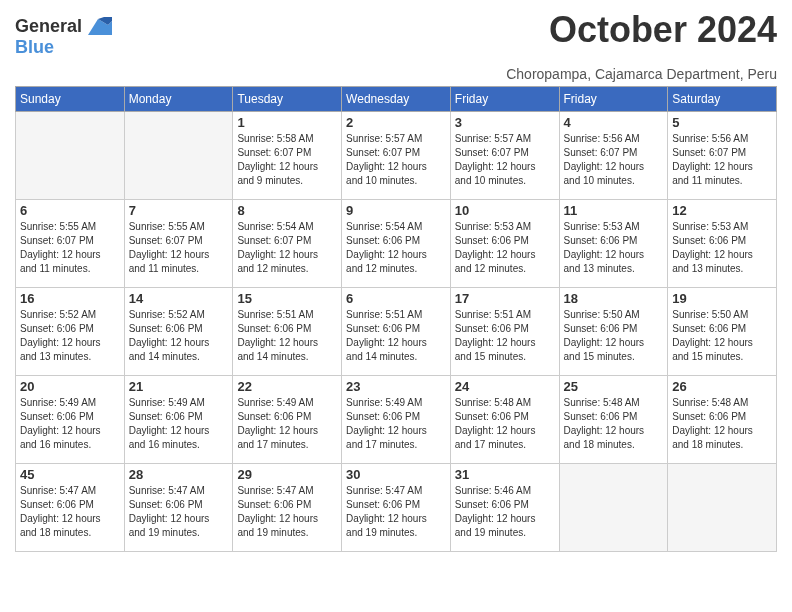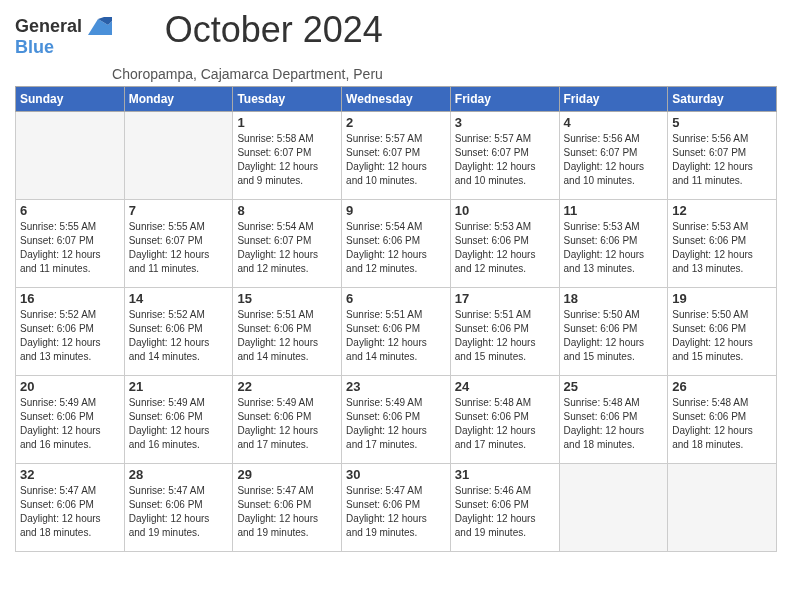--- a/index.html
+++ b/index.html
@@ -5,20 +5,21 @@
     * { box-sizing: border-box; margin: 0; padding: 0; }
     body {
       font-family: Arial, sans-serif;
       background: #fff;
       width: 792px;
       min-height: 612px;
       padding: 10px 15px 15px 15px;
     }
     .header-area {
       display: flex;
+      justify-content: space-between;
       align-items: flex-start;
       margin-bottom: 4px;
     }
     .logo {
       display: flex;
       flex-direction: column;
       align-items: flex-start;
       margin-top: 6px;
     }
     .logo-general {
@@ -38,39 +39,39 @@
     }
     .logo-top-row {
       display: flex;
       align-items: center;
     }
     .title-area {
       text-align: right;
     }
     .month-title {
       font-size: 36px;
-      font-weight: normal;
+      font-weight: bold;
       color: #333;
       line-height: 1.1;
     }
     .location-title {
       font-size: 14px;
       color: #555;
       margin-top: 16px;
     }
     table {
       width: 100%;
       border-collapse: collapse;
       table-layout: fixed;
     }
     th {
       background-color: #3a6abf;
       color: #fff;
       font-size: 12px;
-      font-weight: bold;
+      font-weight: normal;
       padding: 5px 4px;
       text-align: left;
       border: 1px solid #aaa;
     }
     td {
       vertical-align: top;
       border: 1px solid #ccc;
       padding: 3px 4px;
       font-size: 10px;
       color: #333;
@@ -238,21 +239,21 @@
           <span class="day-num">25</span>
 <div class="day-info">Sunrise: 5:48 AM<br>Sunset: 6:06 PM<br>Daylight: 12 hours and 18 minutes.</div>
         </td>
         <td>
           <span class="day-num">26</span>
 <div class="day-info">Sunrise: 5:48 AM<br>Sunset: 6:06 PM<br>Daylight: 12 hours and 18 minutes.</div>
         </td>
       </tr>
       <tr>
         <td>
-          <span class="day-num">32</span>
+          <span class="day-num">45</span>
 <div class="day-info">Sunrise: 5:47 AM<br>Sunset: 6:06 PM<br>Daylight: 12 hours and 18 minutes.</div>
         </td>
         <td>
           <span class="day-num">28</span>
 <div class="day-info">Sunrise: 5:47 AM<br>Sunset: 6:06 PM<br>Daylight: 12 hours and 19 minutes.</div>
         </td>
         <td>
           <span class="day-num">29</span>
 <div class="day-info">Sunrise: 5:47 AM<br>Sunset: 6:06 PM<br>Daylight: 12 hours and 19 minutes.</div>
         </td>

